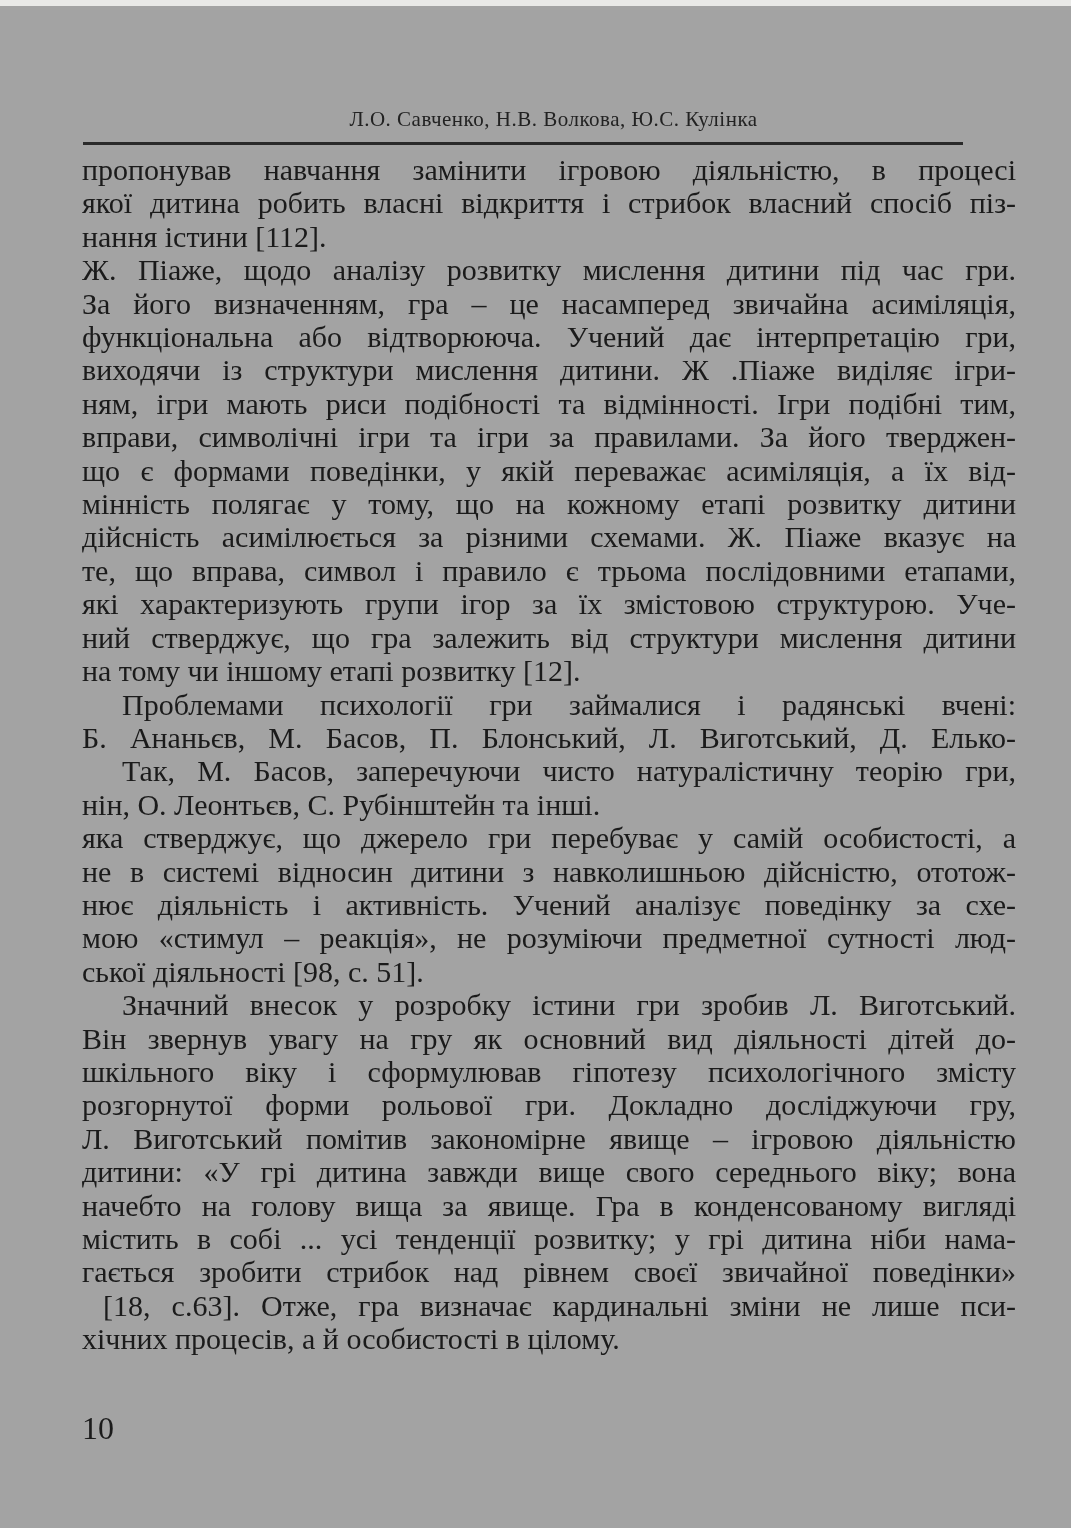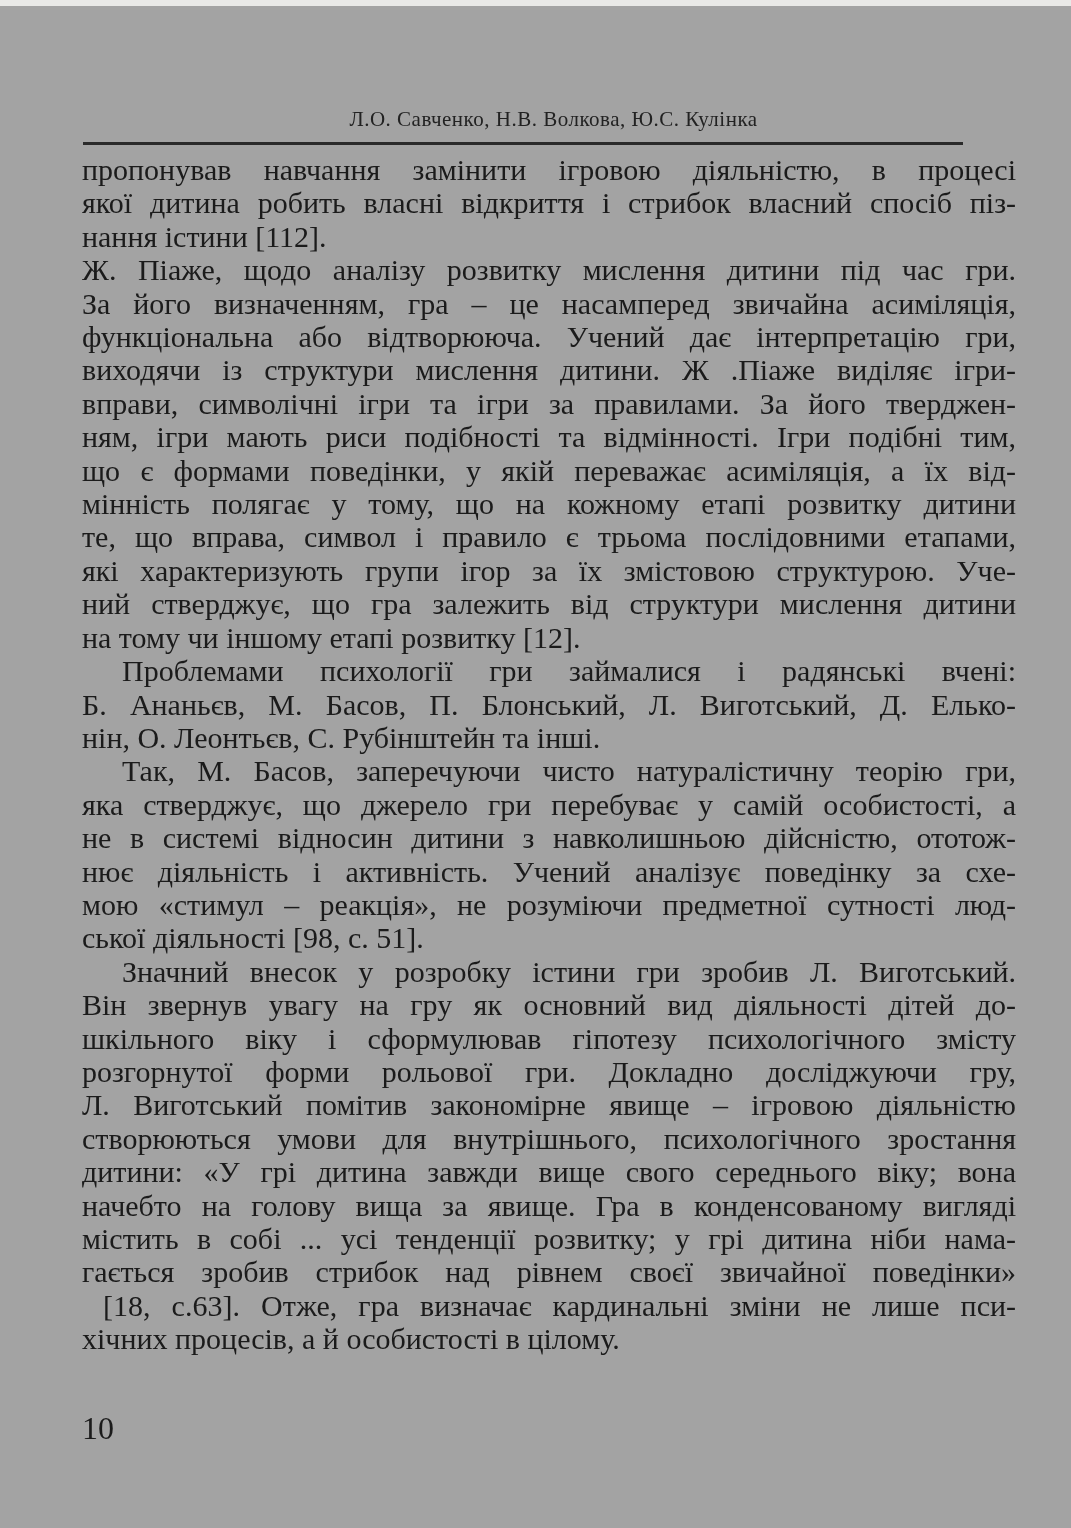--- a/index.html
+++ b/index.html
@@ -70,45 +70,45 @@
   <div class="head-rule"></div>
 
   <div class="body-text">
       <div class="line">пропонував навчання замінити ігровою діяльністю, в процесі</div>
       <div class="line">якої дитина робить власні відкриття і стрибок власний спосіб піз-</div>
       <div class="line para-end">нання істини [112].</div>
       <div class="line">Ж. Піаже, щодо аналізу розвитку мислення дитини під час гри.</div>
       <div class="line">За його визначенням, гра – це насамперед звичайна асиміляція,</div>
       <div class="line">функціональна або відтворююча. Учений дає інтерпретацію гри,</div>
       <div class="line">виходячи із структури мислення дитини. Ж .Піаже виділяє ігри-</div>
+      <div class="line">ням, ігри мають риси подібності та відмінності. Ігри подібні тим,</div>
       <div class="line">вправи, символічні ігри та ігри за правилами. За його тверджен-</div>
-      <div class="line">ням, ігри мають риси подібності та відмінності. Ігри подібні тим,</div>
       <div class="line">що є формами поведінки, у якій переважає асиміляція, а їх від-</div>
       <div class="line">мінність полягає у тому, що на кожному етапі розвитку дитини</div>
+      <div class="line">дійсність асимілюється за різними схемами. Ж. Піаже вказує на</div>
       <div class="line">те, що вправа, символ і правило є трьома послідовними етапами,</div>
       <div class="line">які характеризують групи ігор за їх змістовою структурою. Уче-</div>
       <div class="line">ний стверджує, що гра залежить від структури мислення дитини</div>
       <div class="line para-end">на тому чи іншому етапі розвитку [12].</div>
       <div class="line indent">Проблемами психології гри займалися і радянські вчені:</div>
       <div class="line">Б. Ананьєв, М. Басов, П. Блонський, Л. Виготський, Д. Елько-</div>
+      <div class="line indent">Так, М. Басов, заперечуючи чисто натуралістичну теорію гри,</div>
       <div class="line para-end">нін, О. Леонтьєв, С. Рубінштейн та інші.</div>
-      <div class="line indent">Так, М. Басов, заперечуючи чисто натуралістичну теорію гри,</div>
       <div class="line">яка стверджує, що джерело гри перебуває у самій особистості, а</div>
       <div class="line">не в системі відносин дитини з навколишньою дійсністю, ототож-</div>
       <div class="line">нює діяльність і активність. Учений аналізує поведінку за схе-</div>
       <div class="line">мою «стимул – реакція», не розуміючи предметної сутності люд-</div>
       <div class="line para-end">ської діяльності [98, с. 51].</div>
       <div class="line indent">Значний внесок у розробку істини гри зробив Л. Виготський.</div>
       <div class="line">Він звернув увагу на гру як основний вид діяльності дітей до-</div>
       <div class="line">шкільного віку і сформулював гіпотезу психологічного змісту</div>
       <div class="line">розгорнутої форми рольової гри. Докладно досліджуючи гру,</div>
       <div class="line">Л. Виготський помітив закономірне явище – ігровою діяльністю</div>
-      <div class="line">створюються умови для внутрішнього, психологічного зростання</div>
       <div class="line">дитини: «У грі дитина завжди вище свого середнього віку; вона</div>
       <div class="line">начебто на голову вища за явище. Гра в конденсованому вигляді</div>
       <div class="line">містить в собі ... усі тенденції розвитку; у грі дитина ніби нама-</div>
-      <div class="line">гається зробив стрибок над рівнем своєї звичайної поведінки»</div>
+      <div class="line">гається зробити стрибок над рівнем своєї звичайної поведінки»</div>
       <div class="line">&nbsp;[18, с.63]. Отже, гра визначає кардинальні зміни не лише пси-</div>
       <div class="line para-end">хічних процесів, а й особистості в цілому.</div>
     </div>
 
   <div class="page-number">10</div>
 </div>
 
 </body></html>

